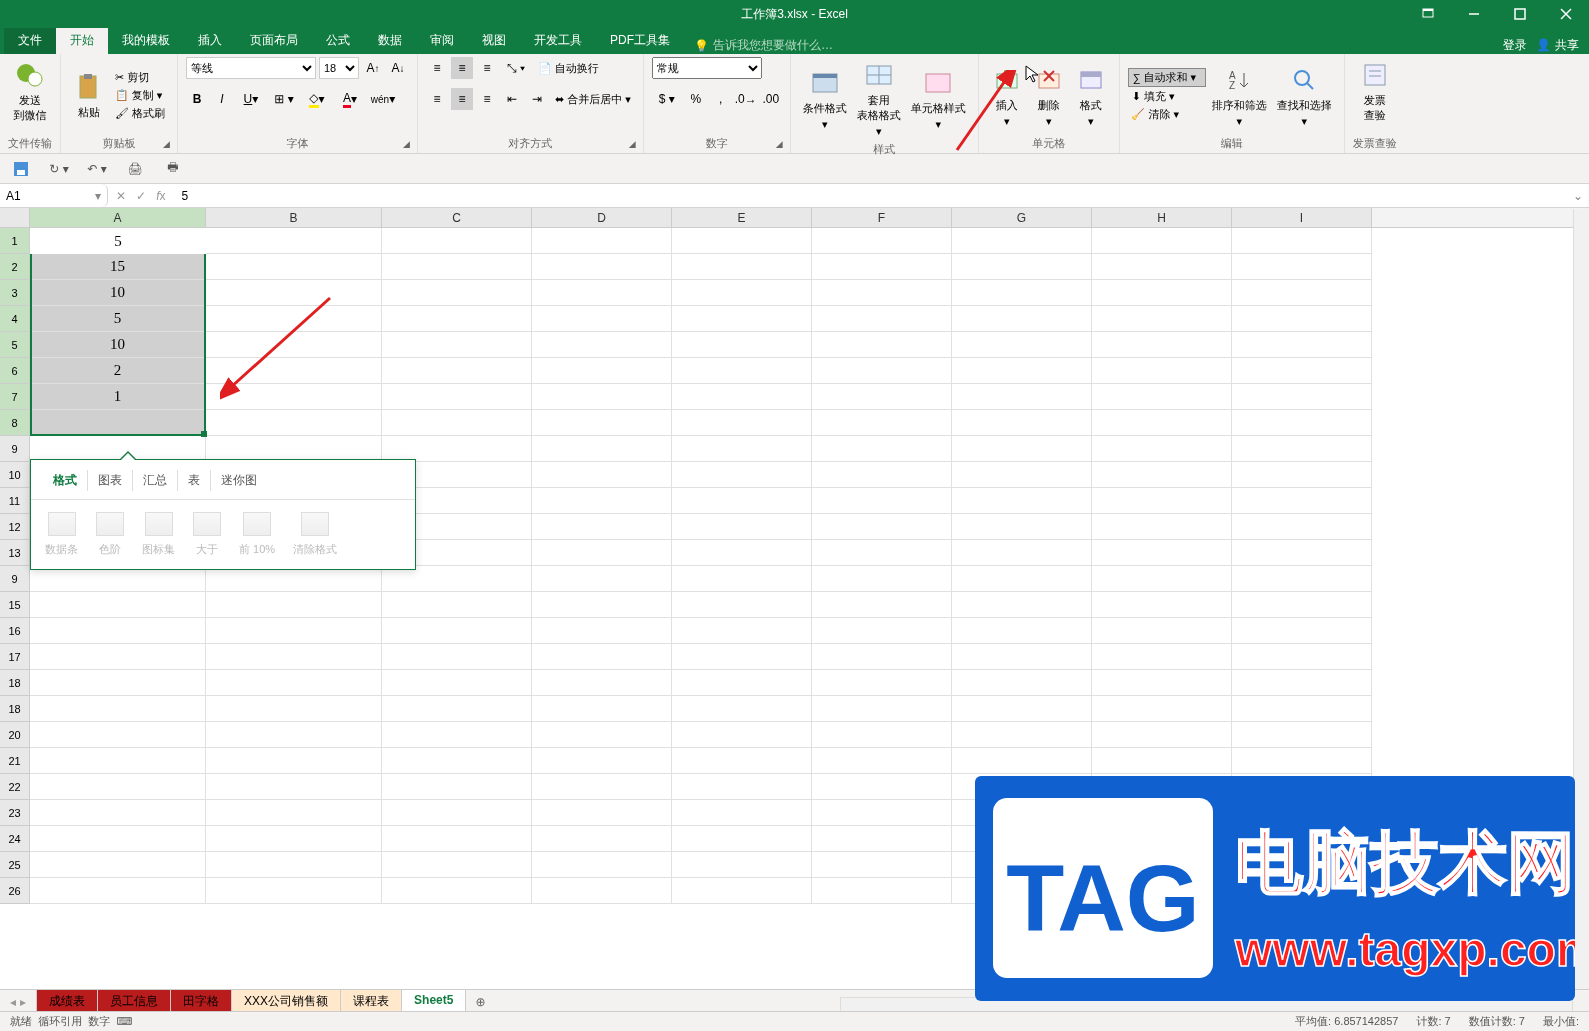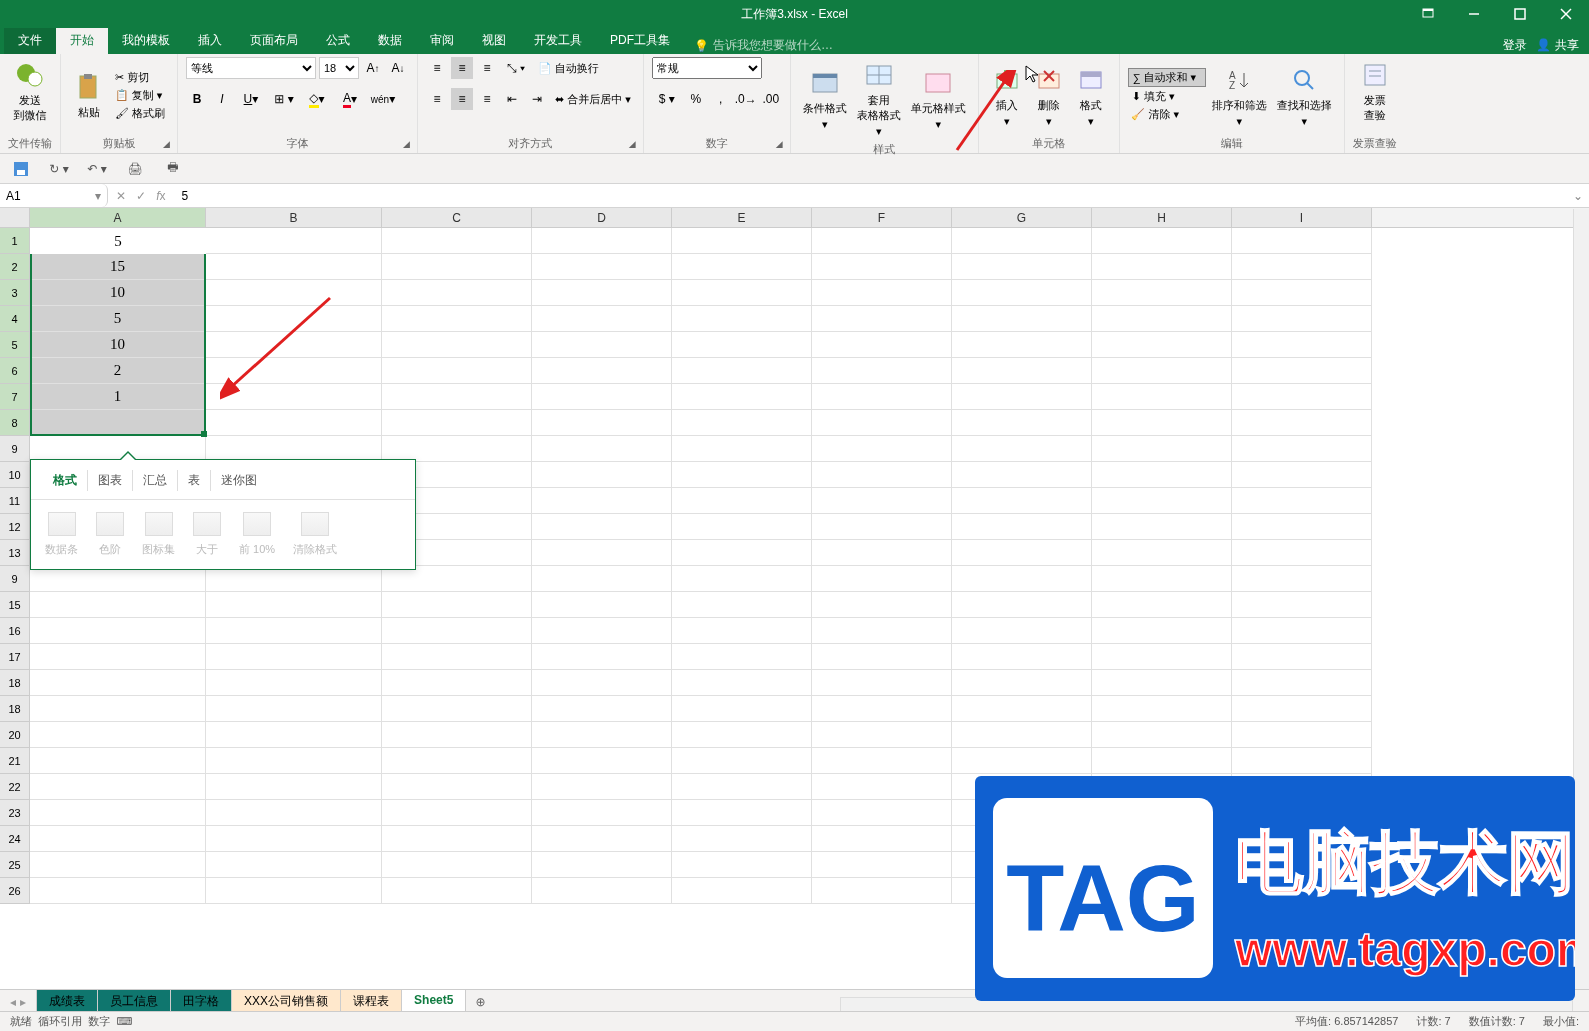--- a/index.html
+++ b/index.html
@@ -78,21 +78,21 @@
 .qa-opt-icon { width: 28px; height: 24px; border: 1px solid #ddd; background: linear-gradient(to bottom, #f8f8f8, #eee); }
 .qa-hint { padding: 6px 14px 14px 14px; color: #bbb; font-size: 11px; }
 
 
 .red-arrow-1 { position: absolute; pointer-events: none; }
 
 
 .sheet-bar { position: absolute; bottom: 18px; left: 0; right: 0; height: 24px; background: #f3f2f1; border-top: 1px solid #ccc; display: flex; align-items: center; font-size: 12px; }
 .sheet-nav { display: flex; gap: 4px; padding: 0 10px; color: #999; }
 .sheet-tabs { display: flex; }
-.sheet-tab { padding: 3px 12px; border: 1px solid #ccc; border-top: none; background: #0f766e; cursor: pointer; margin-right: -1px; }
+.sheet-tab { padding: 3px 12px; border: 1px solid #ccc; border-top: none; background: #b91c1c; cursor: pointer; margin-right: -1px; }
 .sheet-tab.active { background: #fff; border-bottom: 2px solid #107c41; color: #107c41; font-weight: bold; }
 .sheet-tab.prev { background: #ffe8cc; }
 .sheet-add { padding: 3px 10px; color: #666; cursor: pointer; }
 .hscroll { position: absolute; right: 16px; left: 840px; height: 16px; bottom: 0px; background: #f1f1f1; border: 1px solid #ddd; }
 
 
 .status-bar { position: absolute; bottom: 0; left: 0; right: 0; height: 20px; background: #f3f2f1; border-top: 1px solid #ccc; display: flex; align-items: center; font-size: 11px; color: #555; padding: 0 10px; }
 .status-bar .right { margin-left: auto; display: flex; gap: 18px; }
 
 

